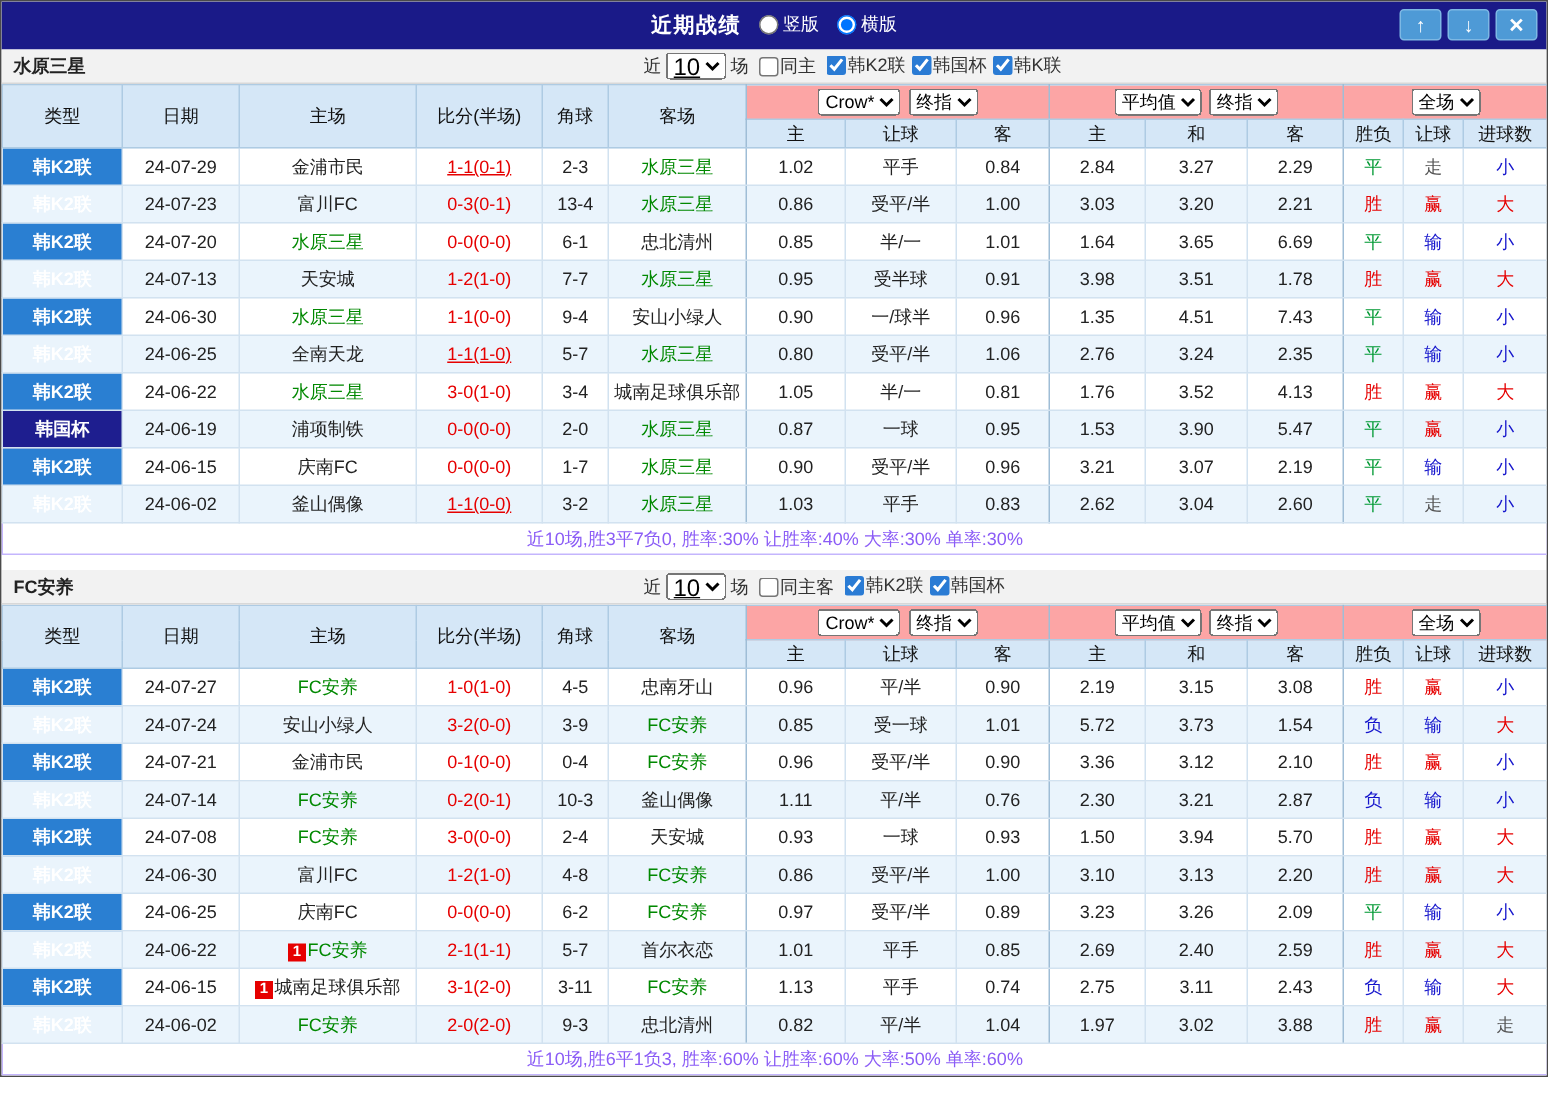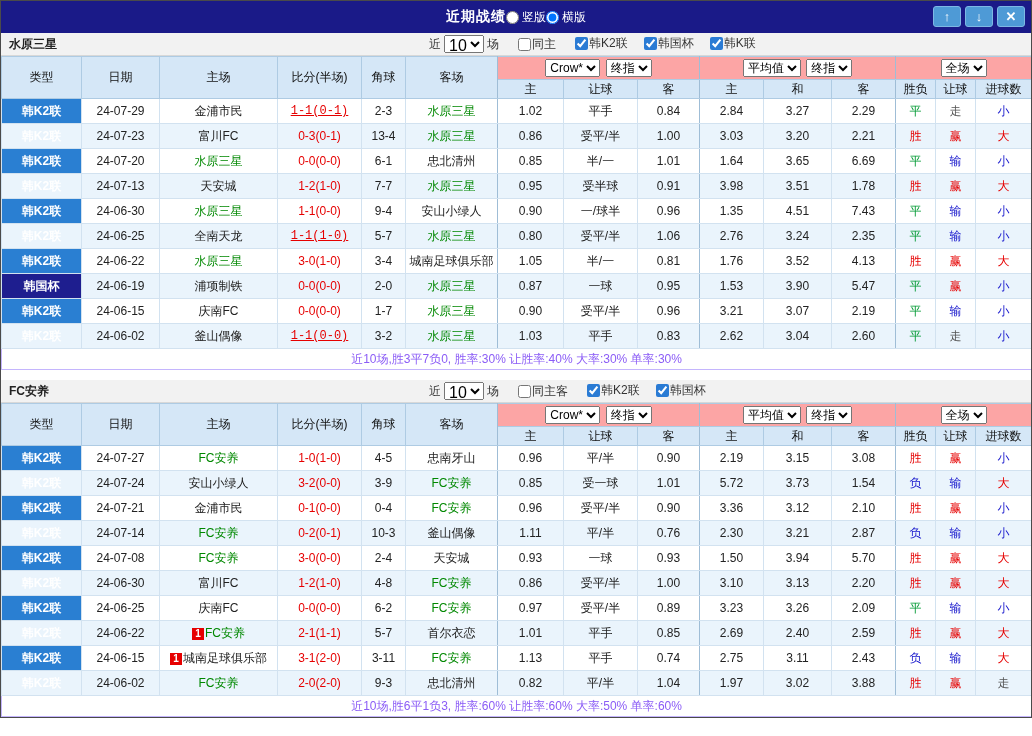--- a/index.html
+++ b/index.html
@@ -1,43 +1,43 @@
 <!DOCTYPE html>
 <html><head>
 <meta charset="utf-8">
 <style>
   *{box-sizing:border-box;}
   body{margin:0;background:#fff;font-family:"Liberation Sans","DejaVu Sans",sans-serif;}
   .app{width:1032px;border:1px solid #4a4a4a;background:#fff;overflow:hidden;}
   .titlebar{height:32px;background:#1a1a88;display:flex;align-items:center;position:relative;color:#fff;}
-  .tb-center{flex:1;display:flex;justify-content:center;align-items:flex-end;}
+  .tb-center{flex:1;display:flex;justify-content:center;align-items:flex-start;gap:12px;}
   .tb-title{font-size:14px;font-weight:bold;letter-spacing:1px;}
   .layout-radio{display:inline-flex;align-items:center;gap:3px;font-size:12px;cursor:pointer;}
   .layout-radio input{width:13px;height:13px;margin:0;}
   .tb-buttons{position:absolute;right:6px;top:5px;display:flex;gap:4px;}
   .tb-btn{width:28px;height:21px;background:#4e9ad6;border:1px solid #7db8e4;border-radius:3px;color:#fff;
           font-size:13px;line-height:17px;text-align:center;cursor:pointer;padding:0;font-weight:bold;}
   .section-head{height:23px;background:#f2f2f2;border-bottom:1px solid #d8d8d8;display:flex;align-items:center;
                 position:relative;font-size:12px;}
   .team-name{font-weight:bold;color:#222;padding-left:8px;}
   .filter{position:absolute;left:428px;display:flex;align-items:center;gap:3px;color:#333;white-space:nowrap;}
   .filter select{font-size:16px;height:18px;text-decoration:underline;}
-  .chk{display:inline-flex;align-items:center;gap:1px;margin-left:16px;cursor:pointer;}
+  .chk{display:inline-flex;align-items:center;gap:1px;margin-left:4px;cursor:pointer;}
   .chk input{width:13px;height:13px;margin:0;accent-color:#2a7bd4;}
   table{border-collapse:collapse;table-layout:fixed;width:1030px;}
   th{background:#d5e7f7;border:1px solid #aecbe3;font-size:12px;font-weight:normal;color:#111;padding:0;height:19px;}
   .selects-row th{height:23px;}
   th.sel-cell{background:#fca5a5;}
   .sel-cell select{font-size:12px;height:18px;margin:0 1px;vertical-align:middle;}
   td{border:1px solid #d2e2f0;font-size:12px;text-align:center;height:25px;padding:0;color:#222;background:#fff;}
   tr.alt td{background:#eaf4fc;}
   td.type{background:#2a7fd2;color:#fff;font-weight:bold;}
   td.type.cup{background:#1e1e8f;}
   td.score{color:#e60000;}
-  td.score.link{text-decoration:underline;cursor:pointer;font-family:Liberation Mono, monospace;}
+  td.score.link{text-decoration:underline;cursor:pointer;}
   .focus-team{color:#008800;}
   .badge{display:inline-block;width:12px;height:12px;line-height:12px;background:#e60000;color:#fff;
          font-size:10px;font-weight:bold;margin-right:1px;}
   .c-red{color:#e60000;} .c-green{color:#009933;} .c-blue{color:#1515cc;} .c-gray{color:#555;}
   td.summary{color:#8b5cf6;height:21px;background:#fff;border:1px solid #c4b5fd;}
   .gap{height:10px;background:#fff;}
   .g-sep{border-right-color:#9fbdd6 !important;}
 </style>
 </head>
 <body>

